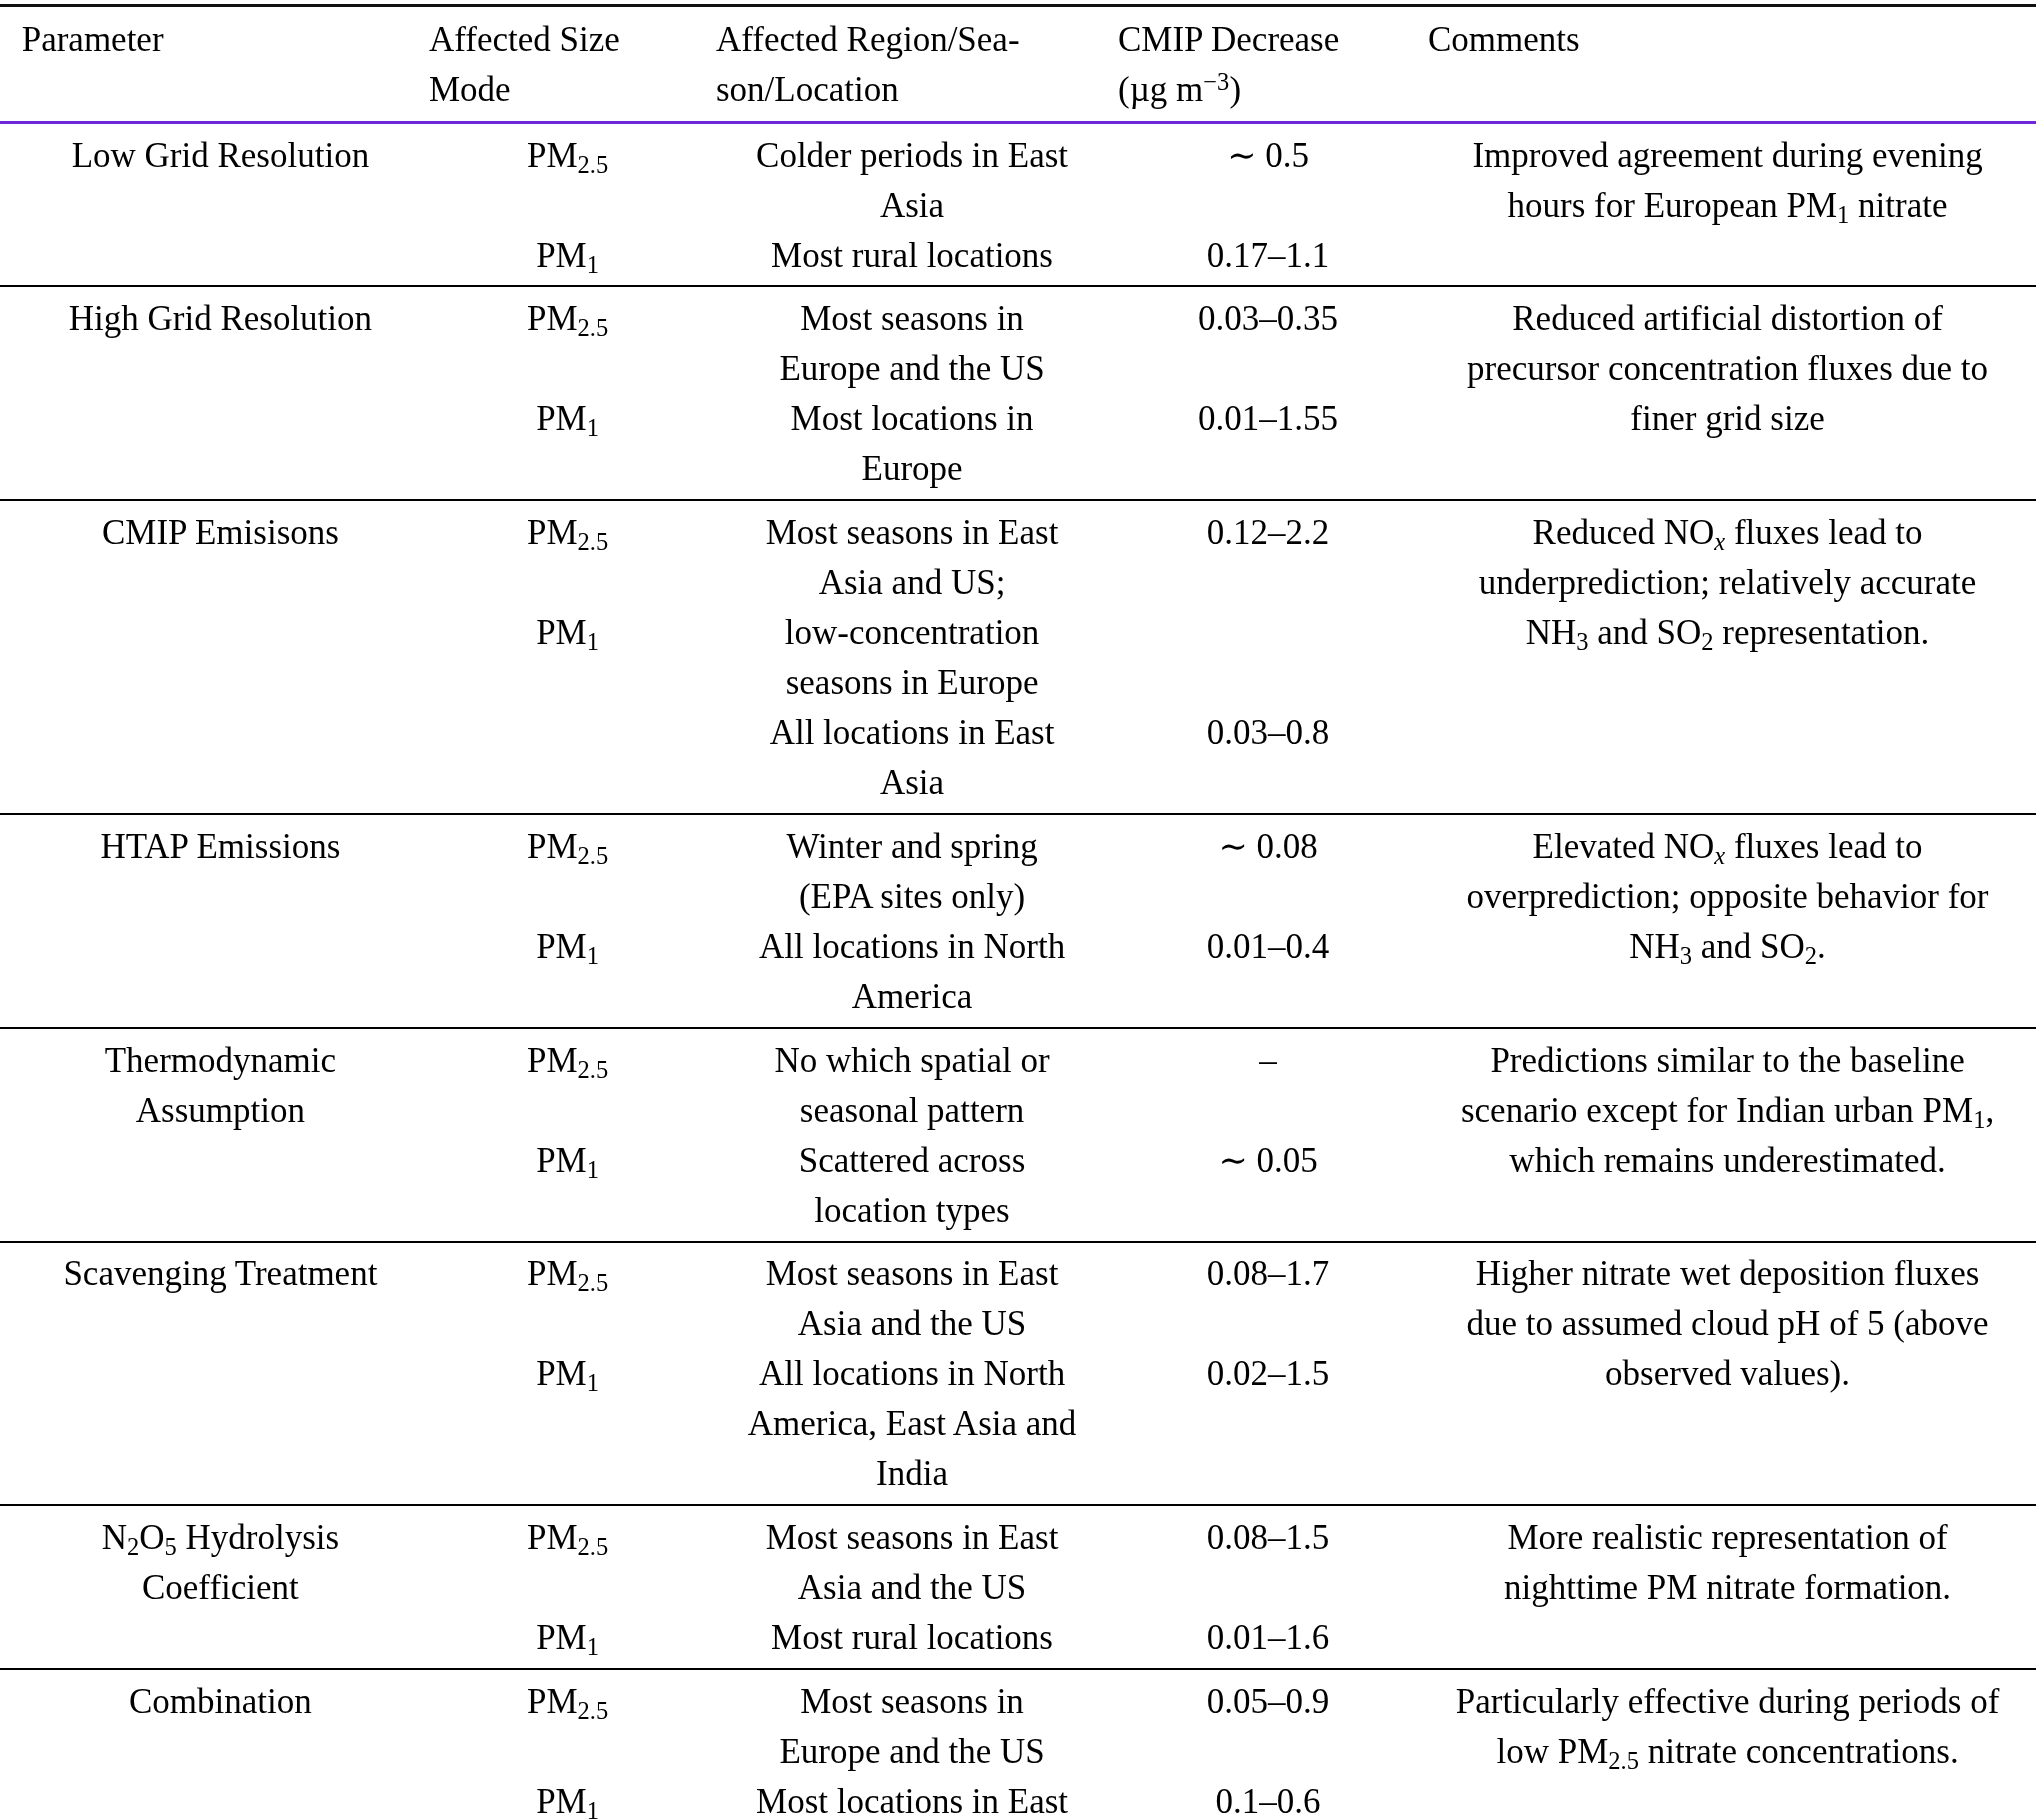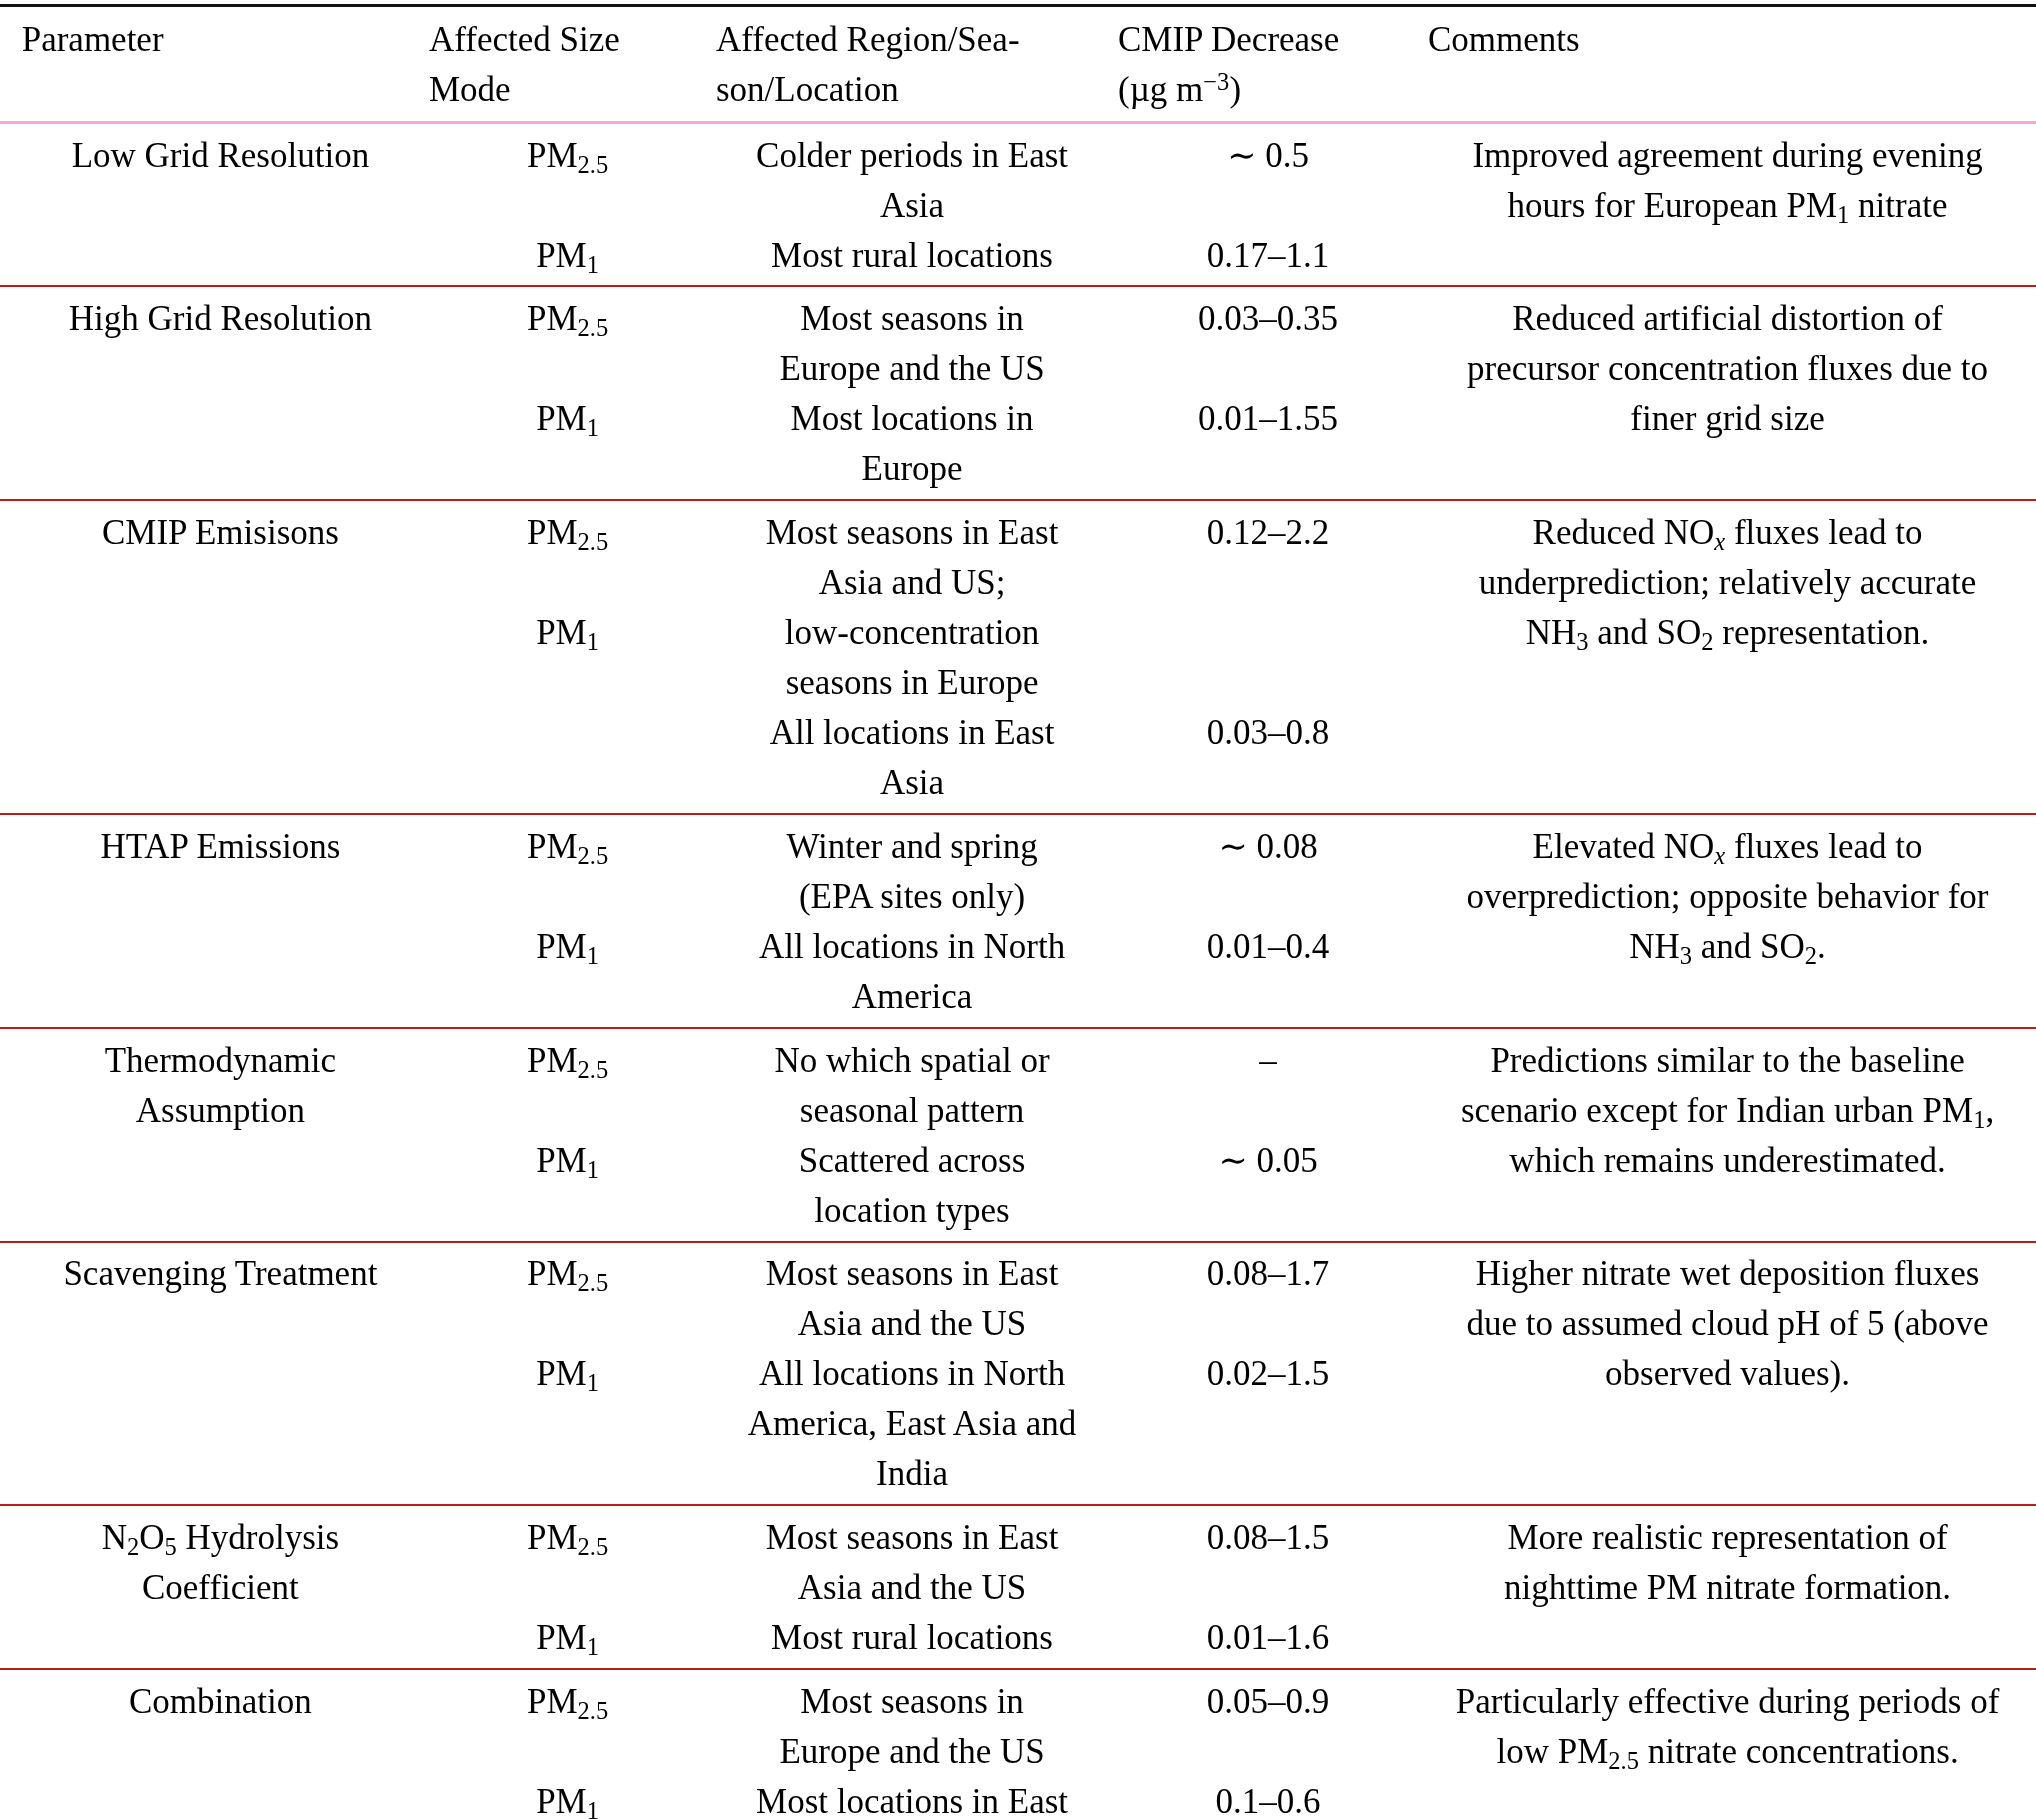--- a/index.html
+++ b/index.html
@@ -21,29 +21,29 @@
     border-collapse: collapse;
     table-layout: fixed;
     border-top: 3px solid #111111;
     border-bottom: 3px solid #111111;
   }
   table.paper-table thead th {
     font-weight: normal;
     text-align: left;
     vertical-align: top;
     padding: 7.9px 9.9px 5.9px 0;
-    border-bottom: 3px solid #f9a8d4;
+    border-bottom: 3px solid #6d28d9;
   }
   table.paper-table tbody td {
     vertical-align: top;
     padding: 6.9px 9.9px 4.9px 0;
     text-align: center;
   }
   table.paper-table tbody tr + tr td {
-    border-top: 2px solid #b91c1c;
+    border-top: 2px solid #000000;
   }
   td:first-child, th:first-child { padding-left: 21.7px !important; }
   .ln {
     font-size: 35px;
     line-height: 50px;
     white-space: nowrap;
   }
   sub {
     font-size: 70%;
     line-height: 0;

